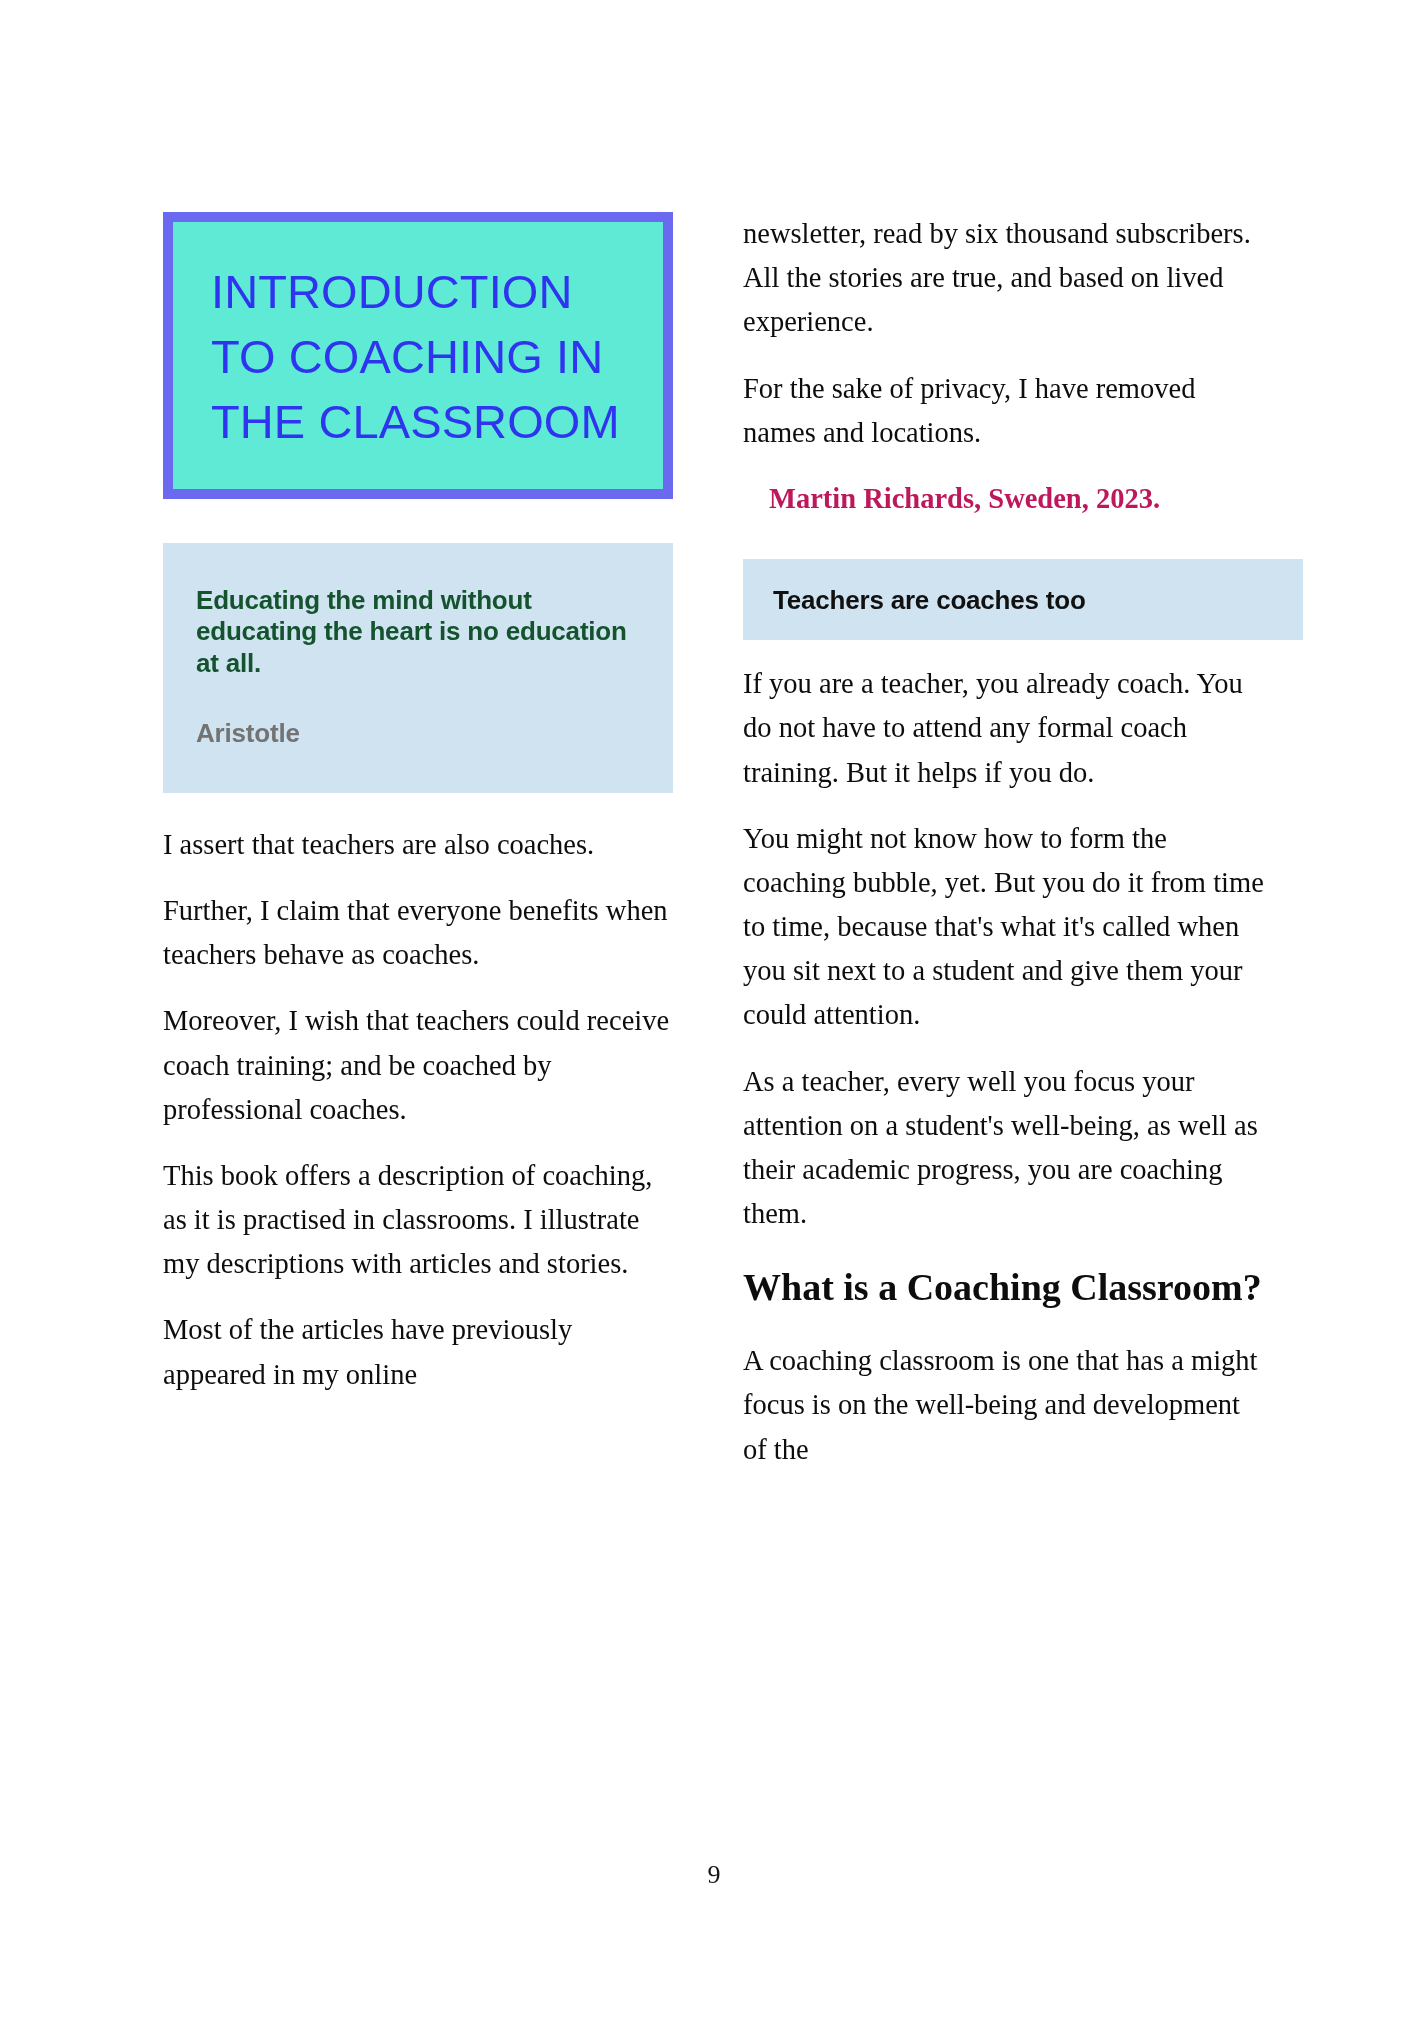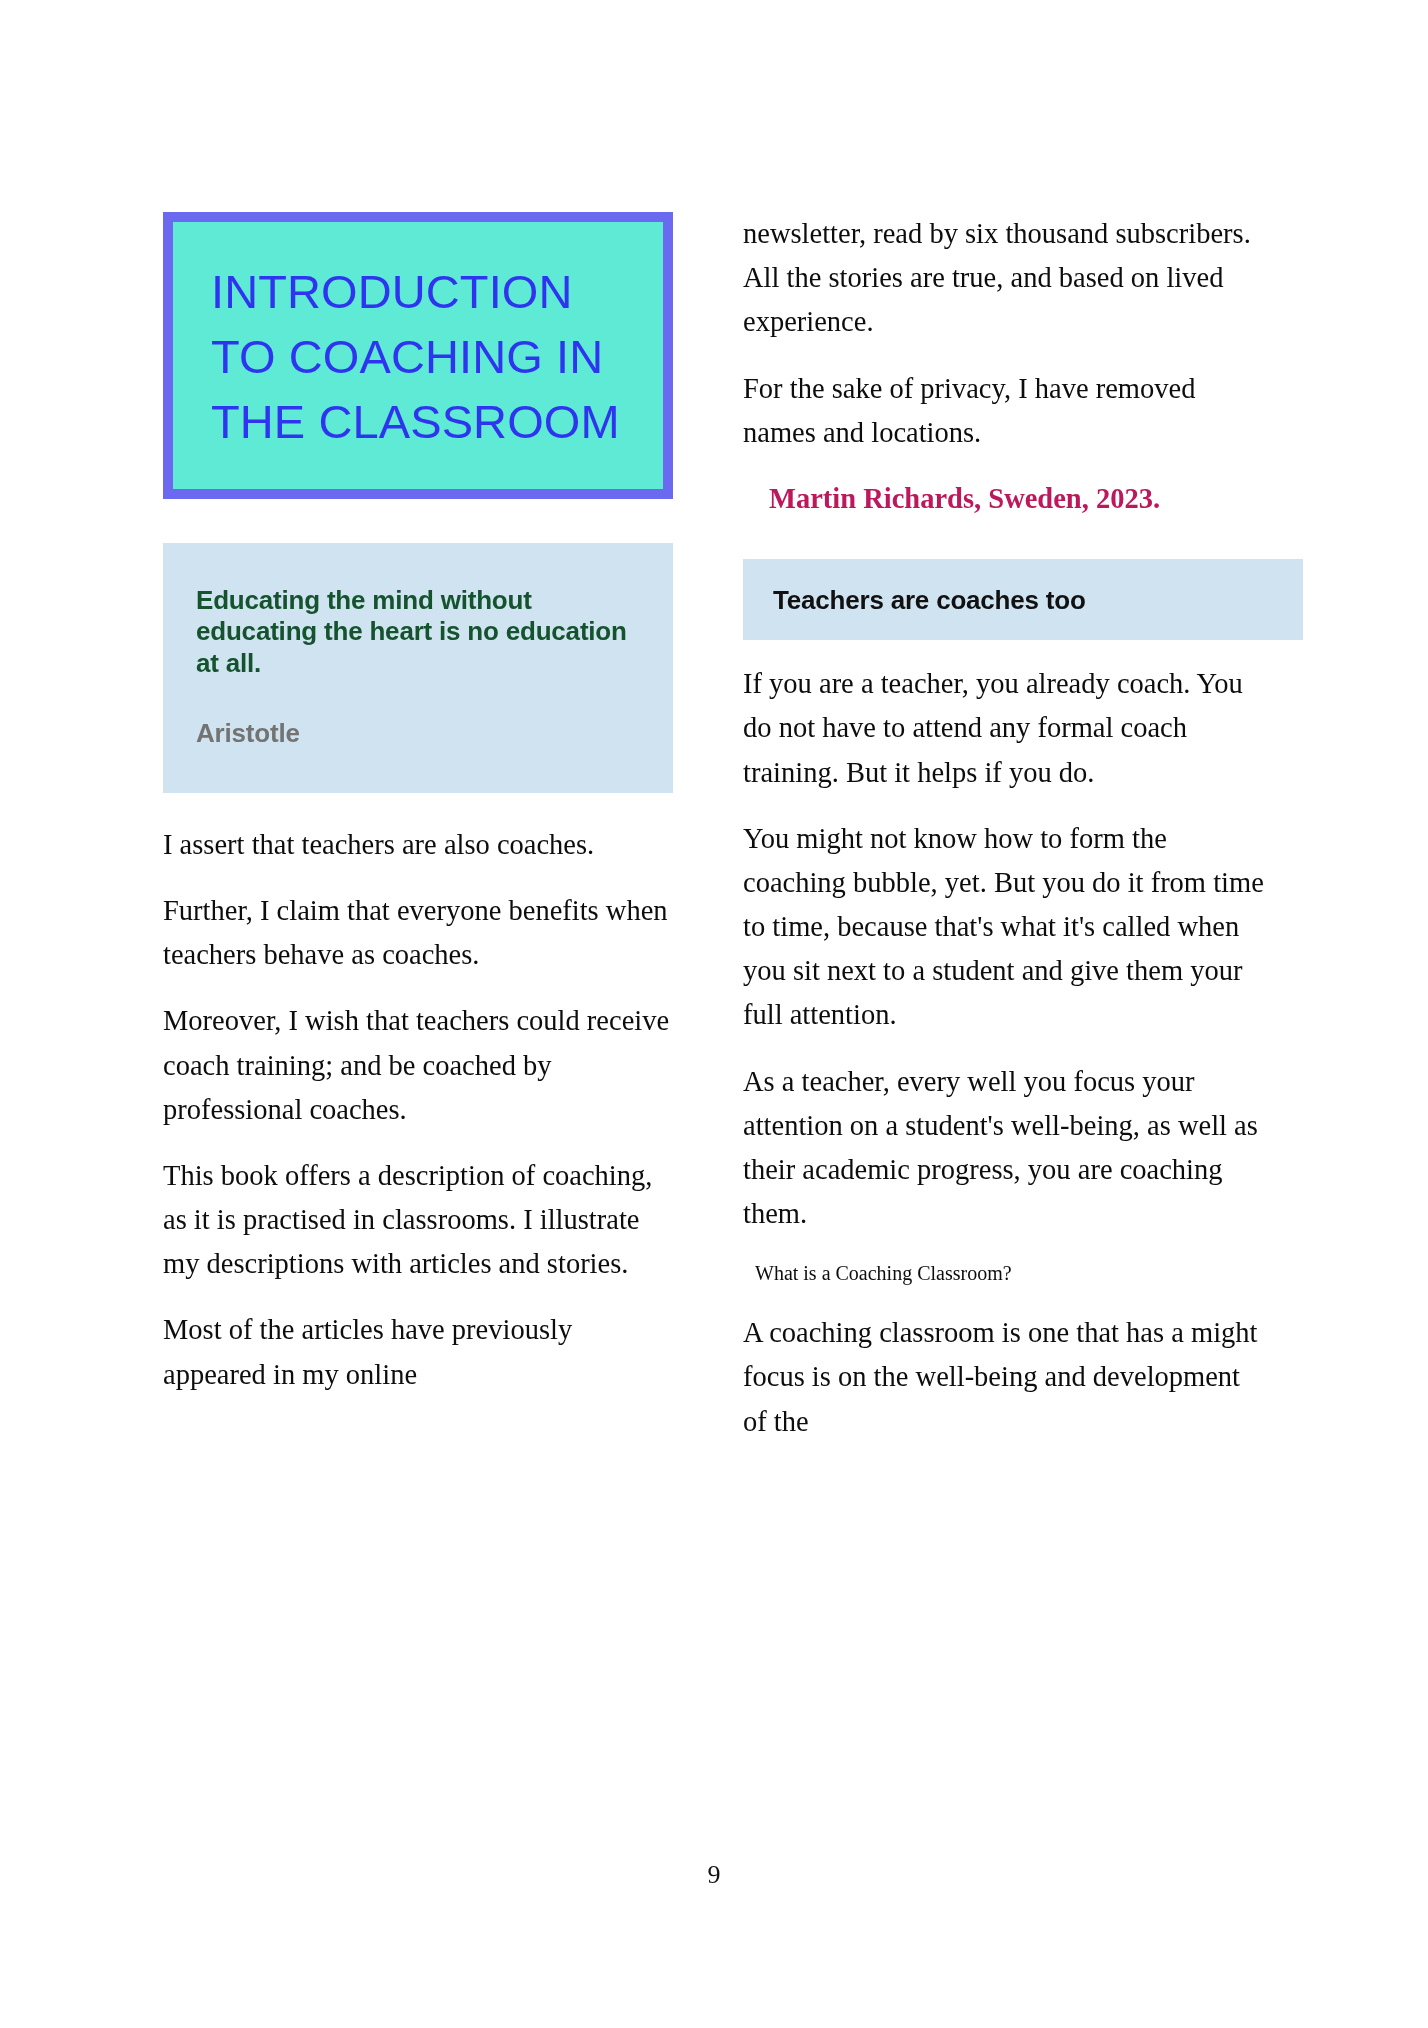--- a/index.html
+++ b/index.html
@@ -111,25 +111,25 @@
     font-size: 28.5px;
     line-height: 1.55;
     color: #0d0d0d;
     margin: 0 0 22px 0;
     text-align: left;
   }
   p.body:last-child { margin-bottom: 0; }
 
   p.body-strong {
     font-family: "Liberation Serif", serif;
-    font-size: 20px;
+    font-size: 38px;
     line-height: 1.55;
-    font-weight: normal;
+    font-weight: bold;
     color: #0d0d0d;
-    margin: 0 0 22px 12px;
+    margin: 0 0 22px 0;
   }
 
   p.attribution {
     font-family: "Liberation Serif", serif;
     font-size: 28.5px;
     line-height: 1.55;
     font-weight: bold;
     color: #be185d;
     margin: 0 0 22px 0;
     padding-left: 26px;
@@ -177,21 +177,21 @@
 
         <p class="body">newsletter, read by six thousand subscribers. All the stories are true, and based on lived experience.</p>
         <p class="body">For the sake of privacy, I have removed names and locations.</p>
         <p class="attribution">Martin Richards, Sweden, 2023.</p>
 
         <div class="callout section-band">
           <p class="section-band-text">Teachers are coaches too</p>
         </div>
 
         <p class="body">If you are a teacher, you already coach. You do not have to attend any formal coach training. But it helps if you do.</p>
-        <p class="body">You might not know how to form the coaching bubble, yet. But you do it from time to time, because that's what it's called when you sit next to a student and give them your full attention.</p>
+        <p class="body">You might not know how to form the coaching bubble, yet. But you do it from time to time, because that's what it's called when you sit next to a student and give them your could attention.</p>
         <p class="body">As a teacher, every well you focus your attention on a student's well-being, as well as their academic progress, you are coaching them.</p>
 
         <p class="body-strong">What is a Coaching Classroom?</p>
 
         <p class="body">A coaching classroom is one that has a might focus is on the well-being and development of the</p>
 
       </div>
 
     </div>
   </div>

